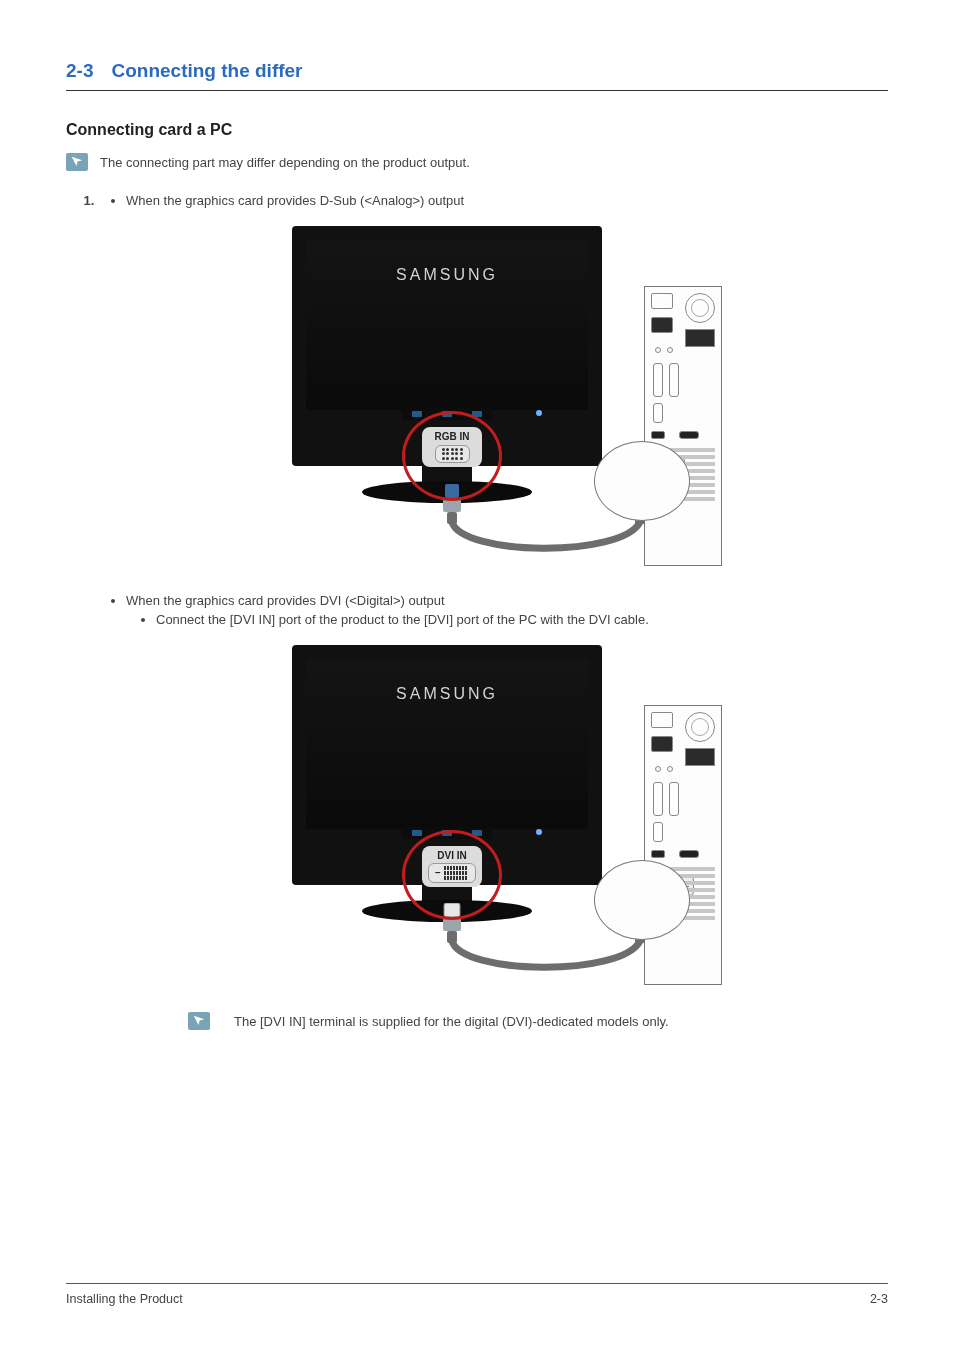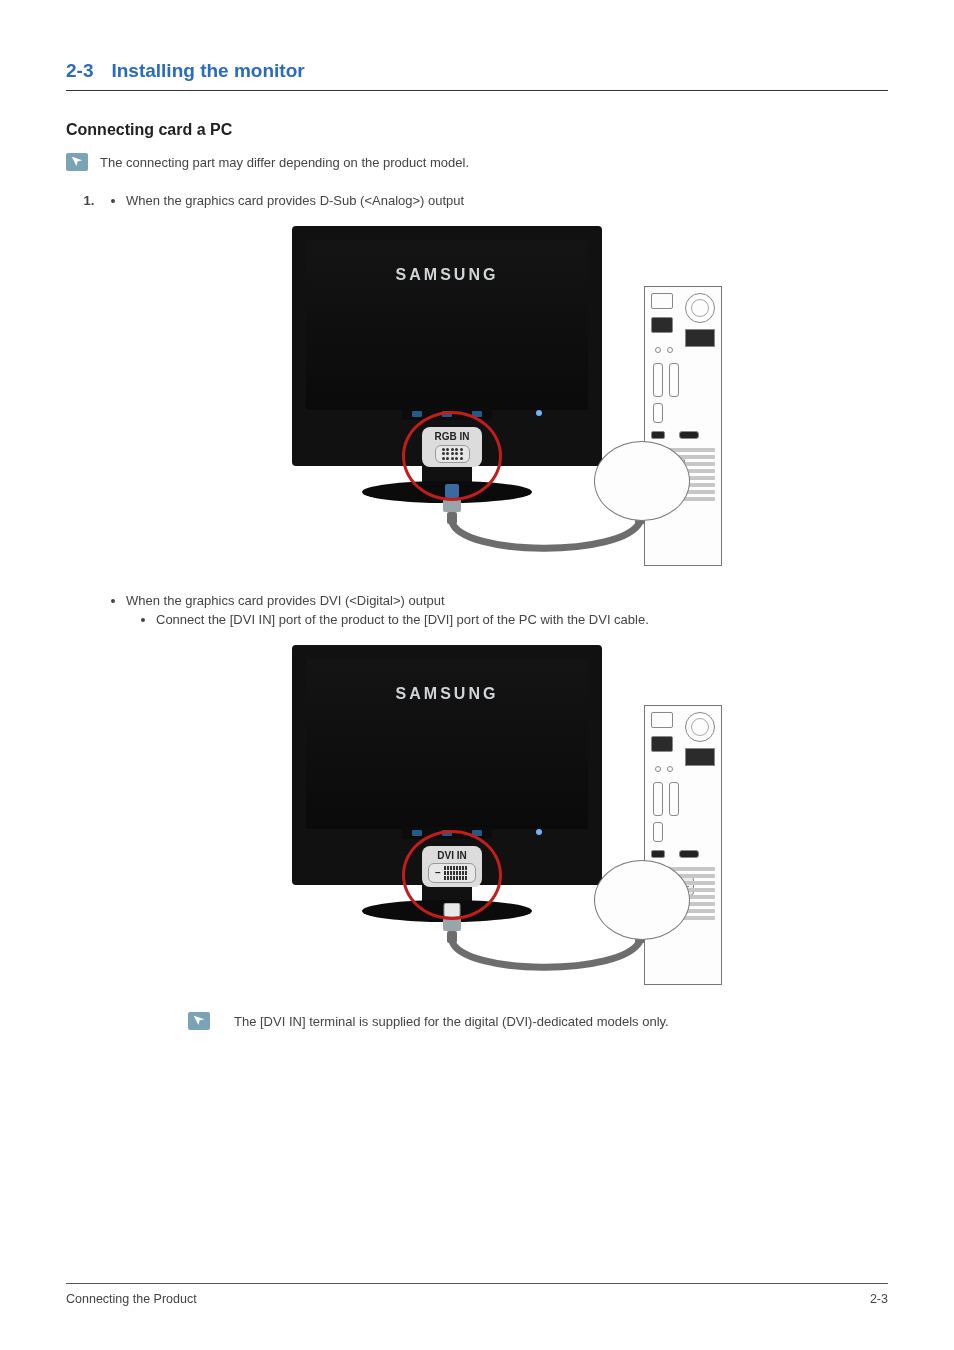--- a/index.html
+++ b/index.html
@@ -15,21 +15,21 @@
   ol.main-list { list-style: decimal; padding-left: 32px; font-size:13px; color:#444; }
   ol.main-list > li { font-weight:bold; }
   ol.main-list > li .step-text { font-weight:normal; }
   ul.bullet { list-style: disc; padding-left: 28px; margin-top:20px; font-weight:normal; }
   ul.bullet li { margin: 4px 0; }
   ul.sub-bullet { list-style: disc; padding-left: 30px; margin-top:4px; }
   .figure-wrap { text-align:center; margin: 18px 0 24px 0; }
   .figure { display:inline-block; position:relative; width:430px; height:340px; }
   .monitor { position:absolute; left:0; top:0; width:310px; height:240px; background:#111; border-radius:4px; }
   .monitor-screen { position:absolute; left:14px; top:14px; right:14px; height:170px; background:linear-gradient(#141414,#0a0a0a); border-radius:2px; }
-  .monitor-logo { position:absolute; top:40px; left:0; right:0; text-align:center; color:#d0d5d8; font-size:16px; font-weight:bold; letter-spacing:3px; font-family: Arial, sans-serif; }
+  .monitor-logo { position:absolute; top:40px; left:0; right:0; text-align:center; color:#d0d5d8; font-size:16px; font-weight:normal; letter-spacing:3px; font-family: Arial, sans-serif; }
   .monitor-bezelbtn { position:absolute; bottom:46px; left:110px; width:90px; height:12px; background:#0c0c0c; border-radius:2px; display:flex; align-items:center; justify-content:space-around;}
   .monitor-bezelbtn span{ width:10px; height:6px; background:#225a8a; border-radius:1px; display:block;}
   .power-dot{ position:absolute; bottom:50px; right:60px; width:6px;height:6px;background:#6fb4ff;border-radius:50%;}
   .stand-neck{ position:absolute; left:130px; top:200px; width:50px; height:70px; background:#111; border-radius:6px; }
   .stand-base{ position:absolute; left:70px; top:255px; width:170px; height:22px; background:#0b0b0b; border-radius:50%; }
   .port-label { position:absolute; left:130px; top:201px; width:60px; background:#dcdcdc; border-radius:8px; padding:4px 6px; text-align:center; font-size:10px; font-weight:bold; color:#222; z-index:4;}
   .port-pic { background:#e7e7e7; border:1px solid #999; border-radius:6px; padding:2px 6px; margin-top:2px; display:inline-block;}
   .vga-dots { display:grid; grid-template-columns:repeat(5,3px); grid-auto-rows:3px; gap:1.5px; }
   .vga-dots span{ background:#333; border-radius:50%; }
   .dvi-pins { display:grid; grid-template-columns:repeat(8,2px); grid-auto-rows:4px; gap:1px; }
@@ -52,32 +52,32 @@
   .tower-conn { position:absolute; left:9px; background:#eee; border:1px solid #888; border-radius:4px; padding:2px 4px; }
   .footer { position:absolute; left:66px; right:66px; bottom:44px; border-top:1px solid #555; padding-top:8px; display:flex; justify-content:space-between; font-size:12.5px; color:#444;}
   .indent-note { margin-left: 62px; gap: 24px; }
 </style>
 </head>
 <body>
 
 <div class="page">
 
   <div class="section-title">
-    <span class="section-num">2-3</span><span>Installing the monitor</span>
+    <span class="section-num">2-3</span><span>Connecting the differ</span>
   </div>
 
   <div class="subhead">Connecting card a PC</div>
 
   <div class="note-row">
     <div class="note-icon">
       <svg viewBox="0 0 24 24">
           <path fill="#fff" d="M3 3l18 6-8 2-2 8z"></path>
         </svg>
     </div>
-    <div class="body-text">The connecting part may differ depending on the product model.</div>
+    <div class="body-text">The connecting part may differ depending on the product output.</div>
   </div>
 
   <ol class="main-list">
     <li>
       <ul class="bullet">
         <li>
           <span>When the graphics card provides D-Sub (&lt;Analog&gt;) output</span>
 
           <div class="figure-wrap">
             <div class="figure">
@@ -306,17 +306,17 @@
                 </svg>
             </div>
             <div class="body-text">The [DVI IN] terminal is supplied for the digital (DVI)-dedicated models only.</div>
           </div>
         </li>
       </ul>
     </li>
   </ol>
 
   <div class="footer">
-    <span>Connecting the Product</span>
+    <span>Installing the Product</span>
     <span>2-3</span>
   </div>
 
 </div>
 
 </body></html>

